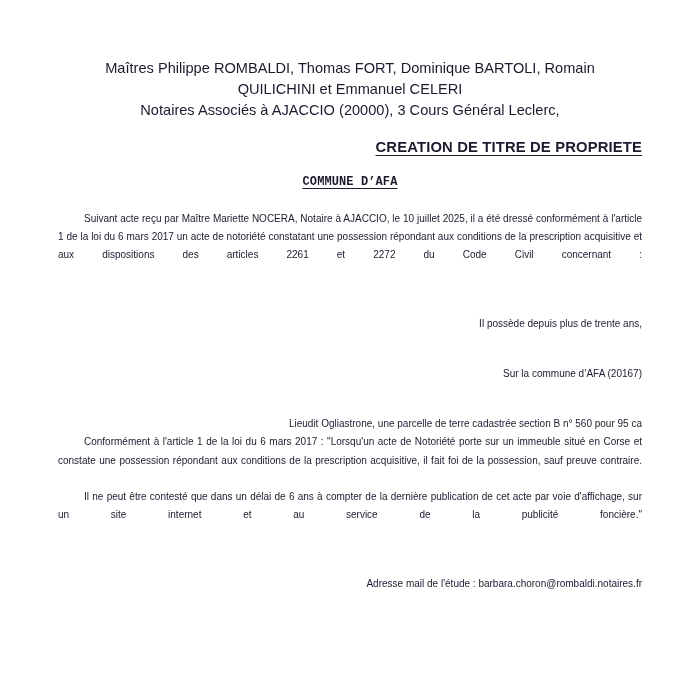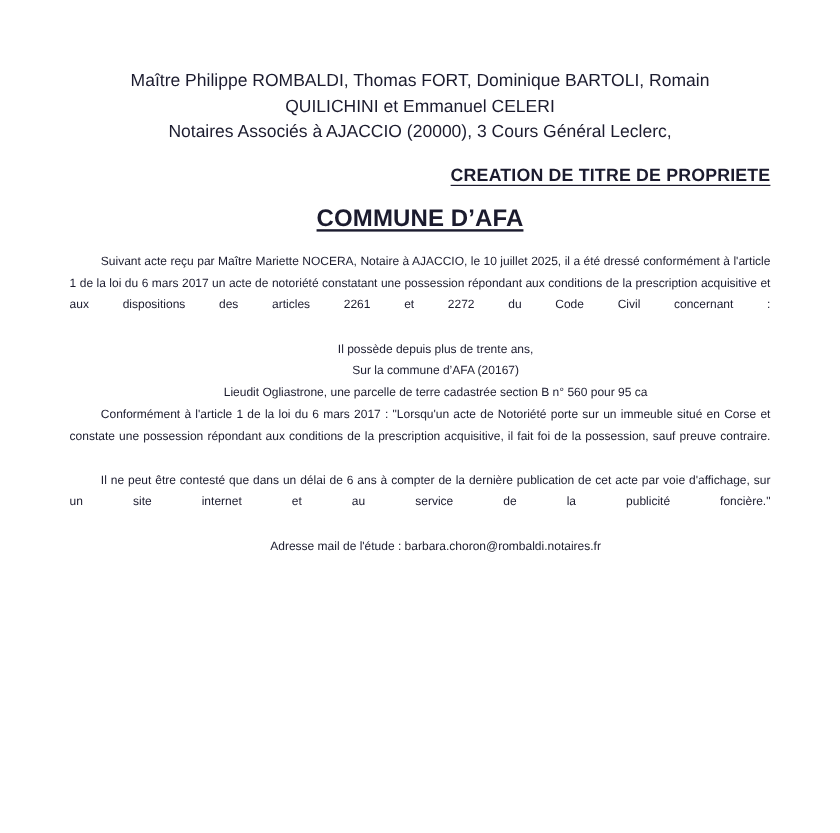--- a/index.html
+++ b/index.html
@@ -53,65 +53,67 @@
     font-size: 14.8px;
     line-height: 20px;
     letter-spacing: 0.15px;
     text-decoration: underline;
     text-underline-offset: 2.5px;
     margin: 16px 0 0 0;
     color: #1b1b2e;
   }
   .doc-subtitle {
     text-align: center;
-    font-size: 20px;
+    font-size: 12px;
     line-height: 20px;
     font-weight: bold;
     letter-spacing: 0.1px;
     text-decoration: underline;
     text-underline-offset: 2.5px;
     margin: 15px 0 0 0;
     color: #1b1b2e;
+    font-family: Liberation Mono, monospace;
   }
 
   
   .body-block {
     margin-top: 18px;
   }
   p.para {
     margin: 0;
     font-size: 10px;
     line-height: 18.2px;
     color: #1b1b2e;
     text-align: justify;
     text-justify: inter-word;
     hyphens: none;
   }
   p.para.indent {
     text-indent: 26px;
   }
   p.para.flush {
-    text-align: center;
+    text-align: right;
+    margin-top: 32px;
   }
   
   p.para::after {
     content: "";
     display: inline-block;
     width: 100%;
   }
   p.para.flush::after { display: none; }
 </style>
 </head>
 <body>
 
 <div class="page">
   <div class="content">
 
     <div class="letterhead">
-      <span class="lh-line lh-line-1">Maître Philippe ROMBALDI, Thomas FORT, Dominique BARTOLI, Romain</span>
+      <span class="lh-line lh-line-1">Maîtres Philippe ROMBALDI, Thomas FORT, Dominique BARTOLI, Romain</span>
       <span class="lh-line lh-line-2">QUILICHINI et Emmanuel CELERI</span>
       <span class="lh-line lh-line-3">Notaires Associés à AJACCIO (20000), 3 Cours Général Leclerc,</span>
     </div>
 
     <h1 class="doc-title">CREATION DE TITRE DE PROPRIETE</h1>
     <h2 class="doc-subtitle">COMMUNE D’AFA</h2>
 
     <div class="body-block">
       <p class="para indent">Suivant acte reçu par Maître Mariette NOCERA, Notaire à AJACCIO, le 10 juillet 2025, il a été dressé conformément à l'article 1 de la loi du 6 mars 2017 un acte de notoriété constatant une possession répondant aux conditions de la prescription acquisitive et aux dispositions des articles 2261 et 2272 du Code Civil concernant :</p>
       <p class="para indent flush">Il possède depuis plus de trente ans,</p>

